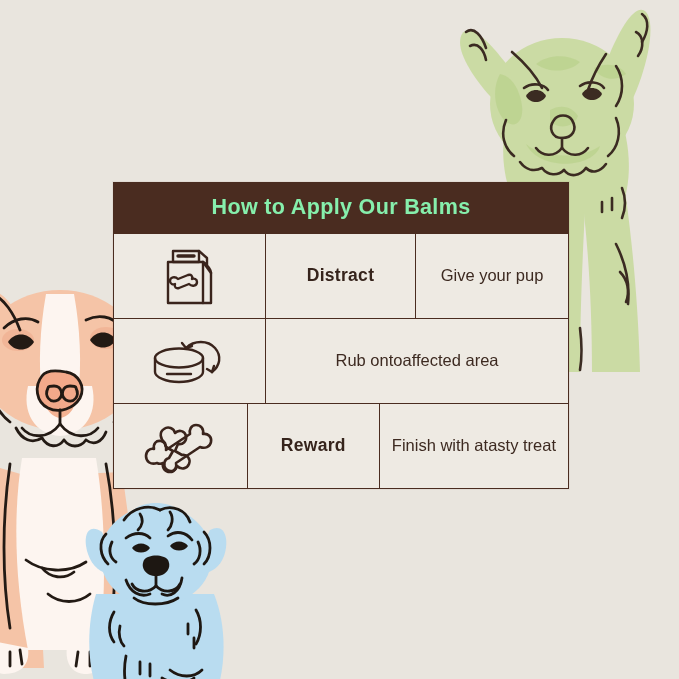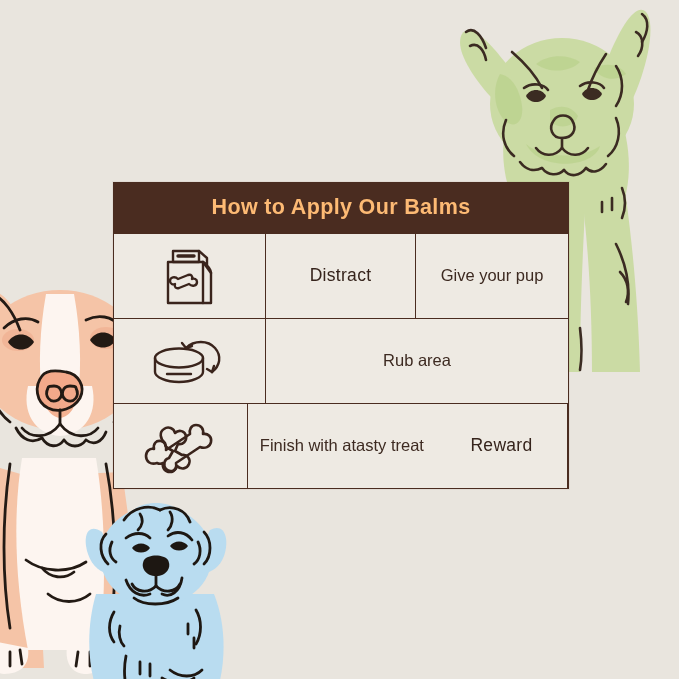--- a/index.html
+++ b/index.html
@@ -36,21 +36,21 @@
     left: 113px;
     top: 182px;
     width: 456px;
     border: 1.6px solid #4a2c20;
     box-sizing: border-box;
     background: #eeeae3;
     box-shadow: 0 0 0 1px rgba(74,44,32,0.05);
   }
   .table-header {
     background: #4a2c20;
-    color: #fdba74;
+    color: #86efac;
     text-align: center;
     font-size: 21.5px;
     font-weight: bold;
     letter-spacing: 0.35px;
     padding: 14px 8px 15px 8px;
     line-height: 1;
   }
   .table-body {
     display: block;
   }
@@ -71,21 +71,21 @@
   }
   .cell-icon {
     width: 152px;
     border-right: 1.6px solid #4a2c20;
     padding: 6px 0;
   }
   .cell-step {
     width: 150px;
     border-right: 1.6px solid #4a2c20;
     font-size: 17.5px;
-    font-weight: normal;
+    font-weight: bold;
     color: #36241c;
     letter-spacing: 0.3px;
   }
   .cell-desc {
     flex: 1 1 auto;
     font-size: 16.5px;
     color: #3d2a21;
     text-align: center;
     line-height: 1.38;
     padding: 2px 12px;
@@ -327,21 +327,22 @@
 
               <path d="M34 16 C42 8 56 8 63 16 C70 24 68 34 60 40"></path>
               <path d="M34 16 L30 11"></path>
               <path d="M34 16 L40 14"></path>
               <path d="M60 40 L55 37"></path>
               <path d="M60 40 L62 34"></path>
             </svg>
           </span>
         </div>
         <div class="cell cell-desc">
-          <span class="line">Rub area</span>
+          <span class="line">Rub onto</span>
+          <span class="line">affected area</span>
         </div>
       </div>
 
       <div class="table-row">
         <div class="cell cell-icon">
           <span class="icon-wrap">
             <svg width="74" height="62" viewBox="0 0 74 62" xmlns="http://www.w3.org/2000/svg" fill="none" stroke="#3a241c" stroke-width="2.6" stroke-linecap="round" stroke-linejoin="round">
 
               <path d="M14 48 C8 50 3 47 3 41 C3 36 7 33 11 34 C10 29 13 25 18 26 C22 27 24 31 23 35
                        L47 19 C46 15 48 10 53 10 C58 10 61 14 60 19 C65 18 69 22 68 27 C67 32 62 34 57 32
@@ -349,23 +350,23 @@
 
               <path d="M18 20 C13 16 13 9 18 6 C22 3 27 5 28 10 C32 6 38 7 40 12 C42 17 39 21 34 22
                        L38 44 C43 44 47 49 45 54 C43 59 37 60 33 56 C31 61 25 62 21 58 C18 54 19 48 24 46
                        L20 24 C19 23 18 22 18 20 Z" opacity="0"></path>
               <path d="M22 28 C17 24 16 17 21 14 C25 11 31 13 32 18 C36 14 42 16 43 21 C44 26 40 30 35 29
                        L32 36 L39 40 C44 39 48 44 46 49 C44 54 38 55 34 51 C33 56 27 58 23 54 C20 50 21 44 26 43
                        L30 36 L23 32 C22 31 22 30 22 28 Z"></path>
             </svg>
           </span>
         </div>
+        <div class="cell cell-step">Reward</div>
         <div class="cell cell-desc">
           <span class="line">Finish with a</span>
           <span class="line">tasty treat</span>
         </div>
-        <div class="cell cell-step">Reward</div>
       </div>
 
     </div>
   </div>
 
 </div>
 
 </body></html>

